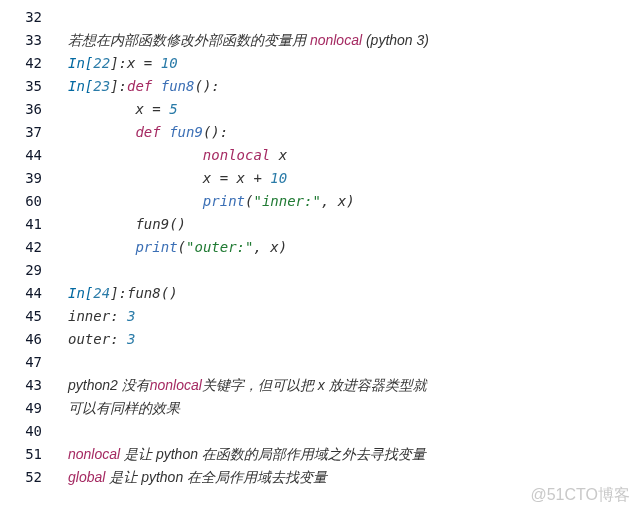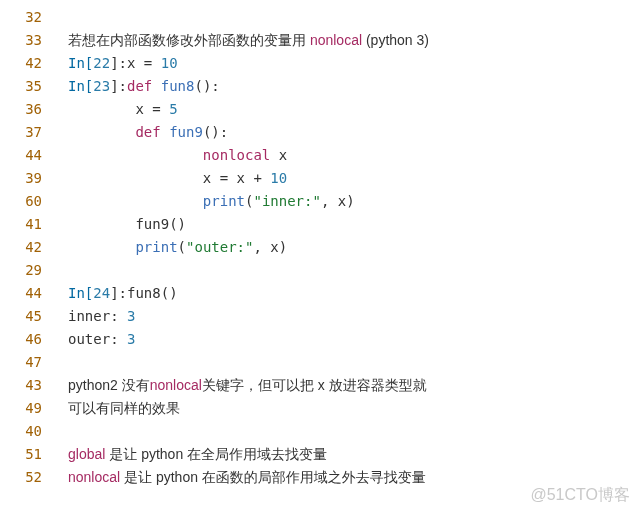--- a/index.html
+++ b/index.html
@@ -11,33 +11,34 @@
     color: #333;
   }
   .editor {
     display: flex;
     width: 640px;
     height: 512px;
     overflow: hidden;
   }
   .gutter {
     background: #ffffff;
-    color: #a16207;
+    color: #0f172a;
     text-align: right;
     padding: 6px 8px 6px 12px;
     user-select: none;
     min-width: 30px;
   }
   .gutter div {
     height: 23px;
     line-height: 23px;
   }
   .code {
     padding: 6px 10px 22px 18px;
     flex: 1;
+    font-style: italic;
   }
   .code .line {
     height: 23px;
     line-height: 23px;
     white-space: pre;
   }
   .kw { color: #a52a62; }
   .fn { color: #3b6fb5; }
   .num { color: #2a7ba8; }
   .str { color: #207a33; }
@@ -92,18 +93,18 @@
     <div class="line"><span>        </span><span>fun9()</span></div>
     <div class="line"><span>        </span><span class="fn">print</span><span>(</span><span class="str">"outer:"</span><span>, x)</span></div>
     <div class="line"></div>
     <div class="line"><span class="prompt">In[</span><span class="num">24</span><span>]:fun8()</span></div>
     <div class="line"><span>inner: </span><span class="num">3</span></div>
     <div class="line"><span>outer: </span><span class="num">3</span></div>
     <div class="line"></div>
     <div class="line cjk"><span>python2 没有</span><span class="kw">nonlocal</span><span>关键字，但可以把 x 放进容器类型就</span></div>
     <div class="line cjk"><span>可以有同样的效果</span></div>
     <div class="line"></div>
+    <div class="line cjk"><span class="kw">nonlocal</span><span> 是让 python 在函数的局部作用域之外去寻找变量</span></div>
     <div class="line cjk"><span class="kw">global</span><span> 是让 python 在全局作用域去找变量</span></div>
-    <div class="line cjk"><span class="kw">nonlocal</span><span> 是让 python 在函数的局部作用域之外去寻找变量</span></div>
   </div>
 </div>
 
 <div class="watermark">@51CTO博客</div>
 
 </body></html>

